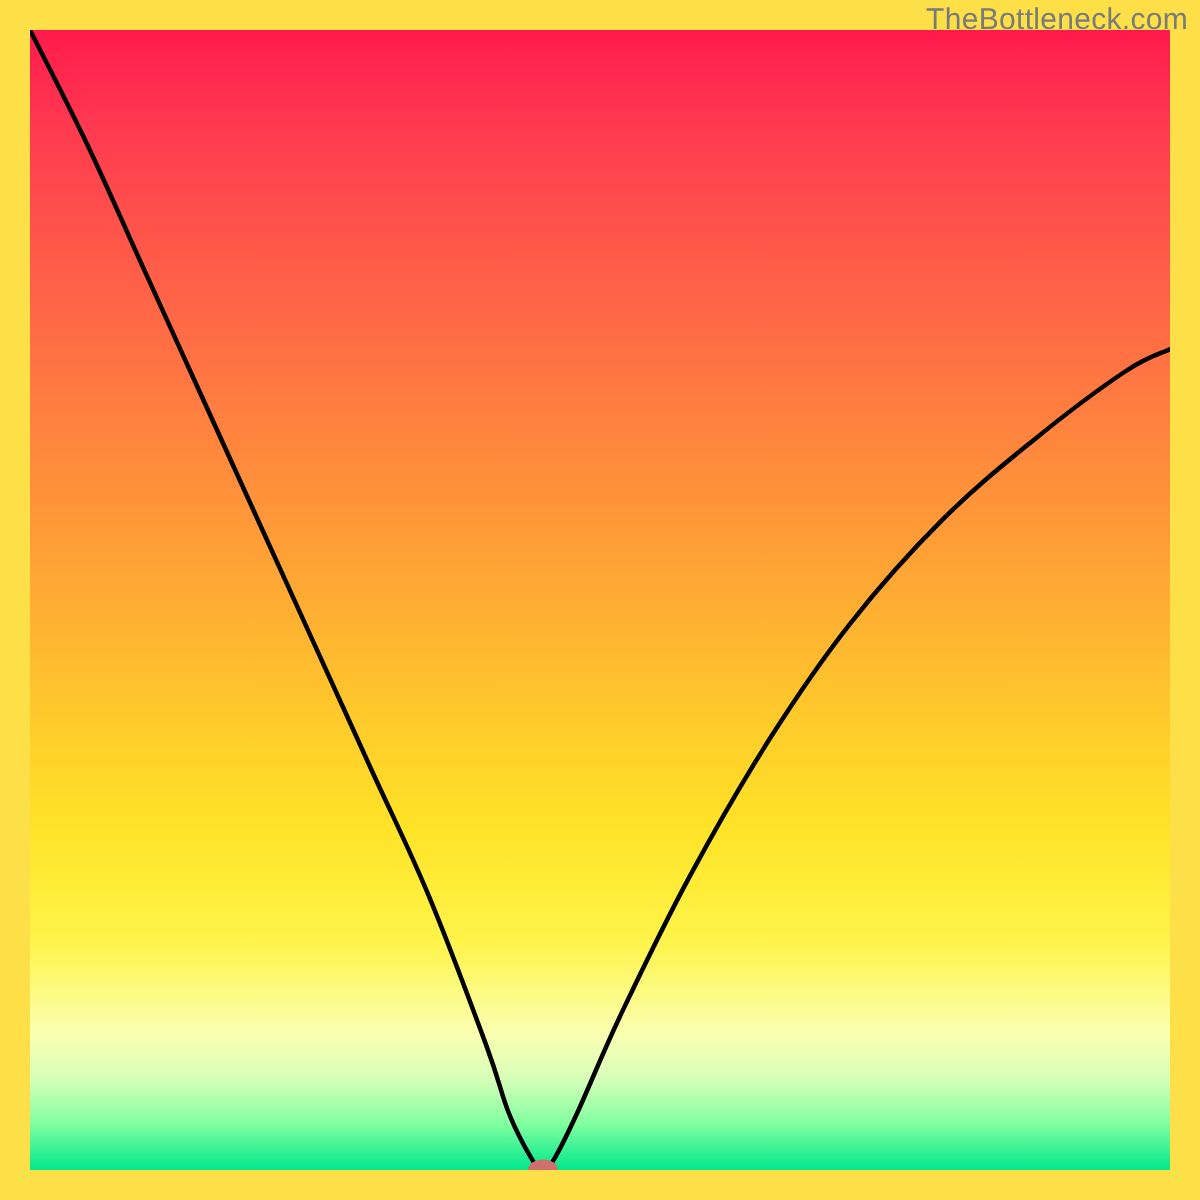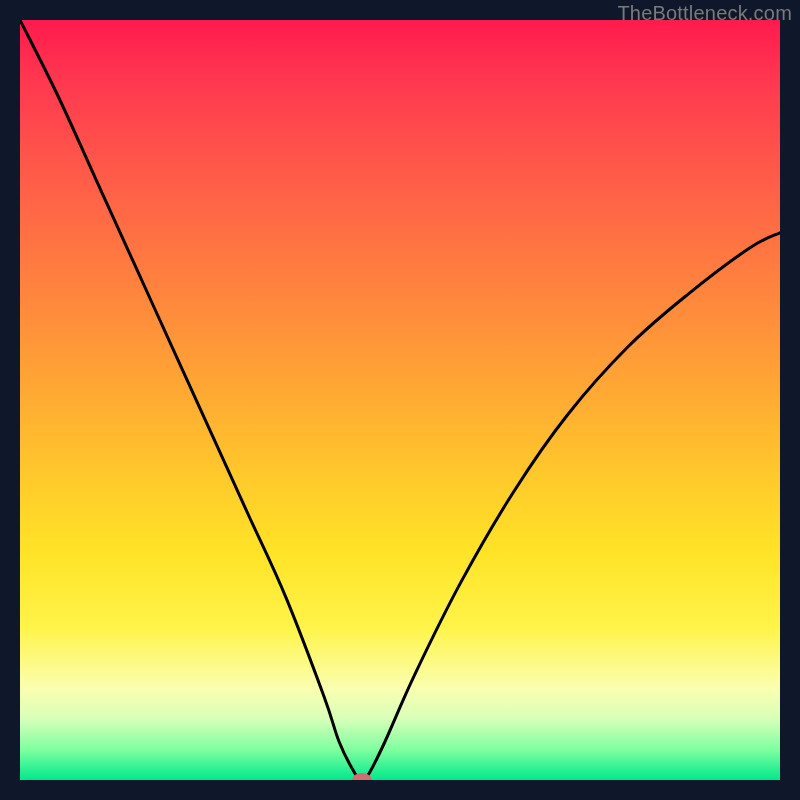--- a/index.html
+++ b/index.html
@@ -10,21 +10,21 @@
     background: #000;
     overflow: hidden;
     font-family: Arial, Helvetica, sans-serif;
   }
   .frame {
     position: absolute;
     left: 0;
     top: 0;
     width: 800px;
     height: 800px;
-    background: #0f172a;
+    background: #fde047;
   }
   .plot {
     position: absolute;
     left: 20px;
     top: 20px;
     width: 760px;
     height: 760px;
     overflow: hidden;
   }
   .gradient {

